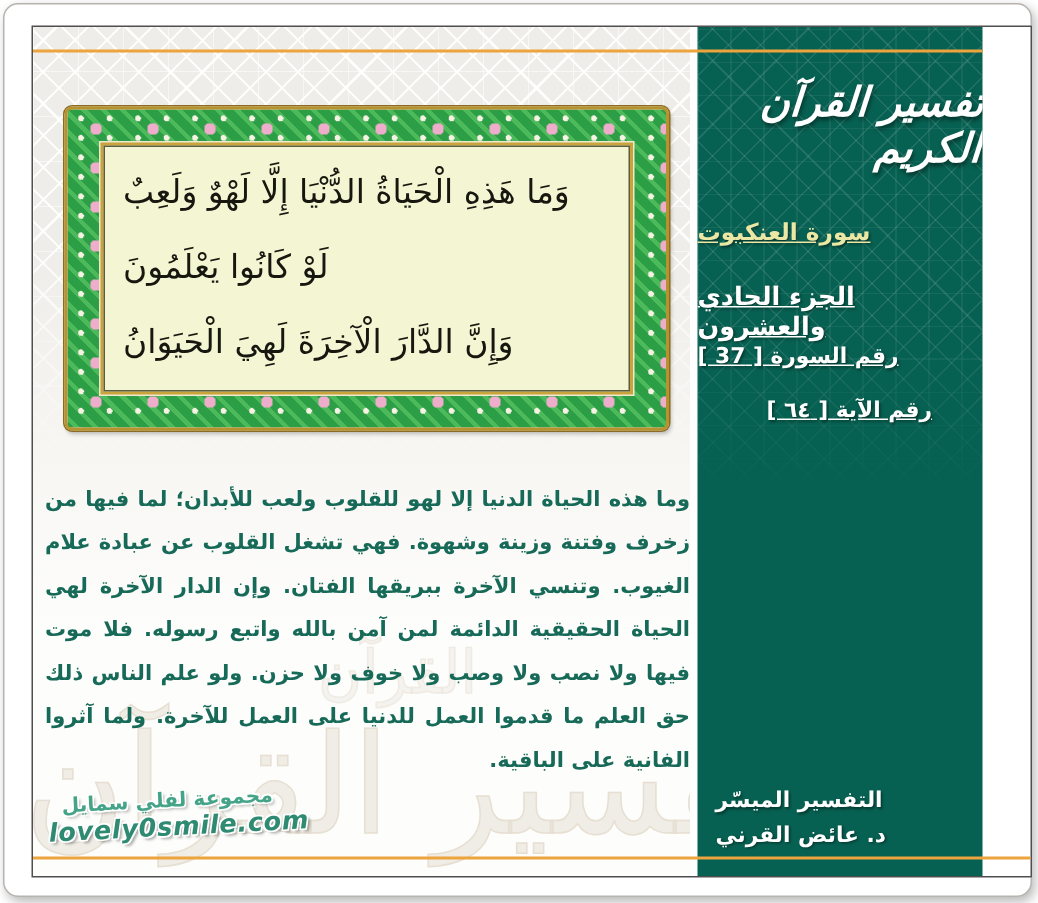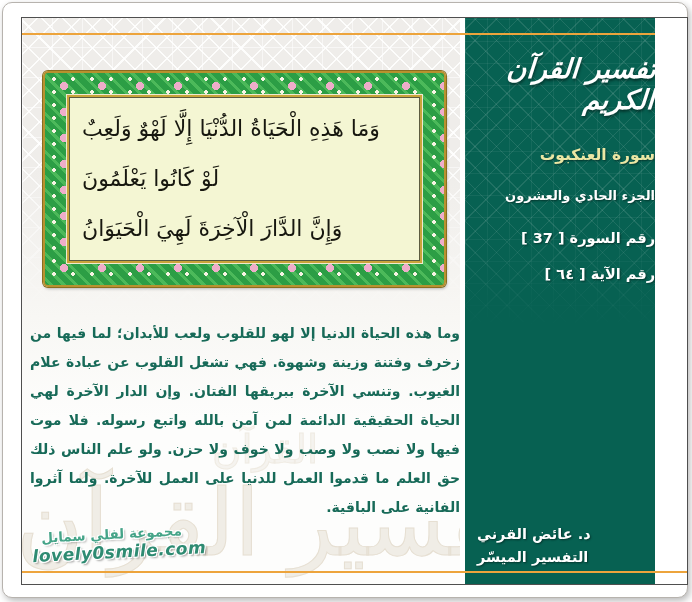--- a/index.html
+++ b/index.html
@@ -72,24 +72,24 @@
       repeating-linear-gradient(0deg, rgba(255,255,255,.06) 0 1px, transparent 1px 22px),
       repeating-linear-gradient(90deg, rgba(255,255,255,.06) 0 1px, transparent 1px 22px);
     -webkit-mask-image:linear-gradient(#000 65%,transparent 100%);
             mask-image:linear-gradient(#000 65%,transparent 100%);}
 
   .sb-title{position:absolute;left:0;top:30px;width:100%;height:72px;direction:rtl;
     display:flex;align-items:center;justify-content:center;
     font-size:27px;font-weight:bold;font-style:italic;color:#ffffff;
     text-shadow:1px 2px 3px rgba(0,0,0,.45);transform:skewX(-4deg);}
 
-  .sb-item{position:absolute;left:0;width:100%;text-align:right;direction:rtl;
-    font-weight:bold;color:#ffffff;text-shadow:1px 1px 2px rgba(0,0,0,.45);}
+  .sb-item{position:absolute;left:0;width:100%;text-align:left;direction:rtl;
+    font-weight:bold;color:#ffffff;text-shadow:1px 1px 2px rgba(0,0,0,.45);text-decoration:underline;}
   .sb-item.surah{top:128px;font-size:15.5px;color:#ebe7a4;}
-  .sb-item.juz{top:170px;font-size:13px;}
+  .sb-item.juz{top:170px;font-size:17px;}
   .sb-item.surah-num{top:212px;font-size:14.5px;}
   .sb-item.ayah-num{top:248px;font-size:14.5px;padding-left:46px;}
 
   .sb-footer{position:absolute;left:0;right:10px;top:505px;direction:rtl;text-align:left;
     color:#ffffff;font-weight:bold;font-size:14.5px;line-height:23px;
     text-shadow:1px 1px 2px rgba(0,0,0,.45);}
   .sb-footer div{text-align:left;padding-left:12px;direction:rtl;}
 </style>
 </head>
 <body>
@@ -123,22 +123,22 @@
       <div class="sb-lattice"></div>
 
       <div class="sb-title">تفسير القرآن الكريم</div>
 
       <div class="sb-item surah">سورة العنكبوت</div>
       <div class="sb-item juz">الجزء الحادي والعشرون</div>
       <div class="sb-item surah-num">رقم السورة [ 37 ]</div>
       <div class="sb-item ayah-num">رقم الآية [ ٦٤ ]</div>
 
       <div class="sb-footer">
+        <div>التفسير الميسّر</div>
         <div>د. عائض القرني</div>
-        <div>التفسير الميسّر</div>
       </div>
     </div>
 
     <div class="orange-line line-top"></div>
     <div class="orange-line line-bottom"></div>
 
   </div>
 </div>
 
 </body></html>

